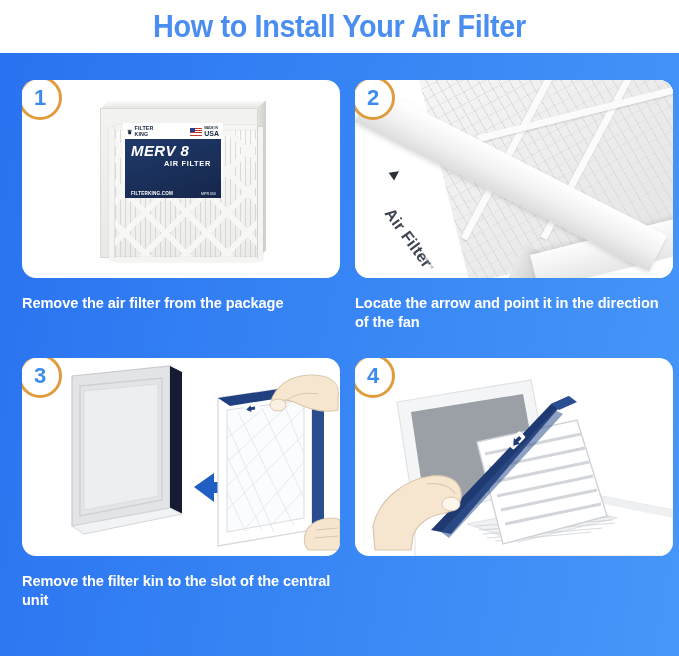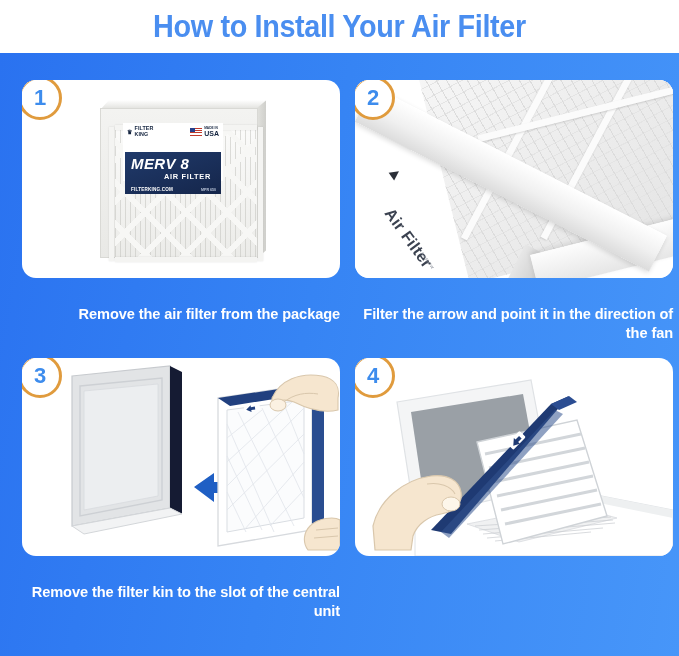--- a/index.html
+++ b/index.html
@@ -87,22 +87,22 @@
     justify-content: center;
     font-size: 22px;
     font-weight: bold;
     color: #3d8ced;
     z-index: 9;
     line-height: 1;
   }
 
   .caption {
     width: 318px;
-    margin-top: 27px;
-    text-align: right;
+    margin-top: 16px;
+    text-align: left;
     color: #ffffff;
     font-size: 14.6px;
     font-weight: bold;
     line-height: 1.32;
     letter-spacing: -0.1px;
   }
 
   
   .filter-photo {
     position: absolute;
@@ -189,22 +189,22 @@
   .fp-flag::after {
     content: "";
     position: absolute; left: 0; top: 0;
     width: 5px; height: 4px; background: #27408b;
   }
   .fp-usa-txt { line-height: 1; text-align: left; }
   .fp-madein { font-size: 3.2px; color: #14243f; font-weight: bold; display: block; }
   .fp-usa-big { font-size: 7px; color: #14243f; font-weight: bold; display: block; }
 
   .fp-navy {
-    margin: 14px 2px 0 2px;
-    height: 42px;
+    margin: 1px 2px 0 2px;
+    height: 59px;
     background: linear-gradient(160deg,#203a6b 0%, #15264b 100%);
     color: #ffffff;
     padding: 4px 6px 16px 6px;
     position: relative;
   }
   .fp-merv {
     font-size: 15px; font-weight: bold; font-style: italic;
     letter-spacing: .4px; line-height: 1;
   }
   .fp-airfilter {
@@ -375,21 +375,21 @@
             <div class="cp-grid-rail cp-rail-c"></div>
             <div class="cp-edge"></div>
             <div class="cp-frame2"></div>
             <div class="cp-frame">
               <div class="cp-arrow-icon">▲</div>
               <div class="cp-airfilter-txt">Air Filter</div>
               <div class="cp-sub-txt">AIRFLOW</div>
             </div>
           </div>
         </div>
-        <div class="caption">Filter the arrow and point it in the direction of the fan</div>
+        <div class="caption">Locate the arrow and point it in the direction of the fan</div>
       </div>
 
       <div class="step s3">
         <div class="card">
           <div class="badge">3</div>
 
           <svg class="illus3" viewBox="0 0 318 198">
 
             <g>
               <polygon points="50,18 148,8 148,150 50,168" fill="#e2e4e6" stroke="#c7cace" stroke-width="1.2"></polygon>

